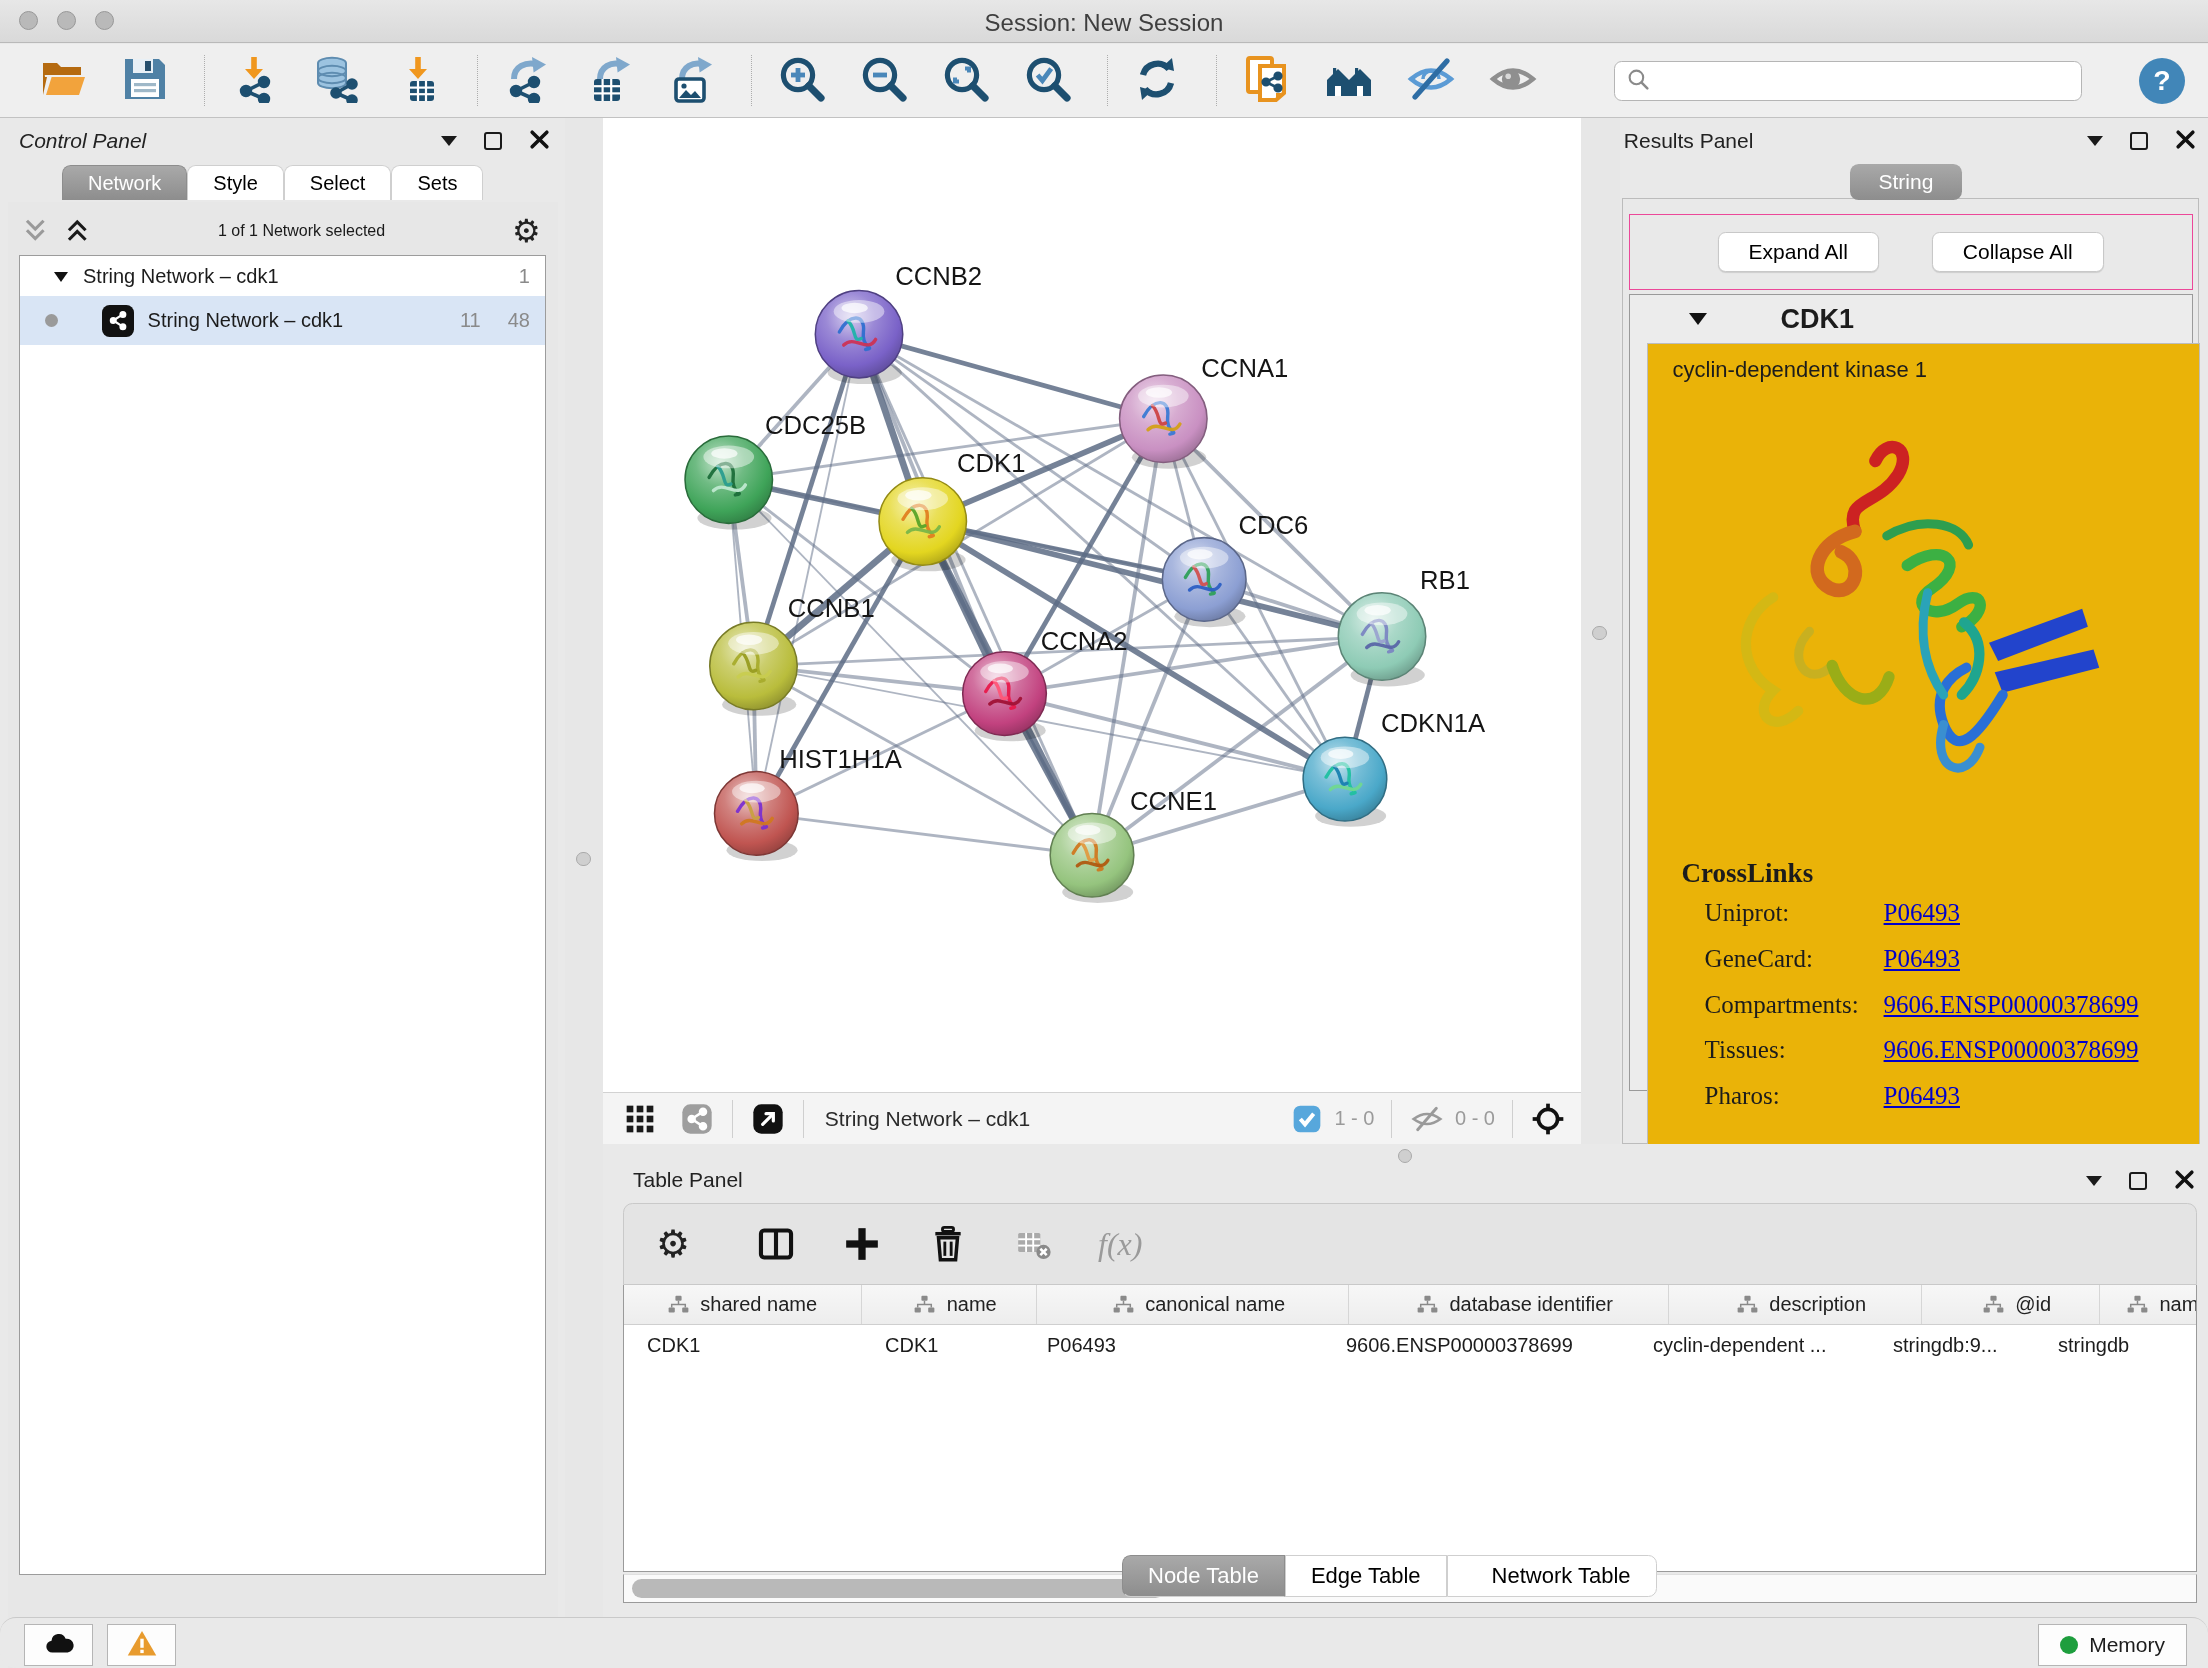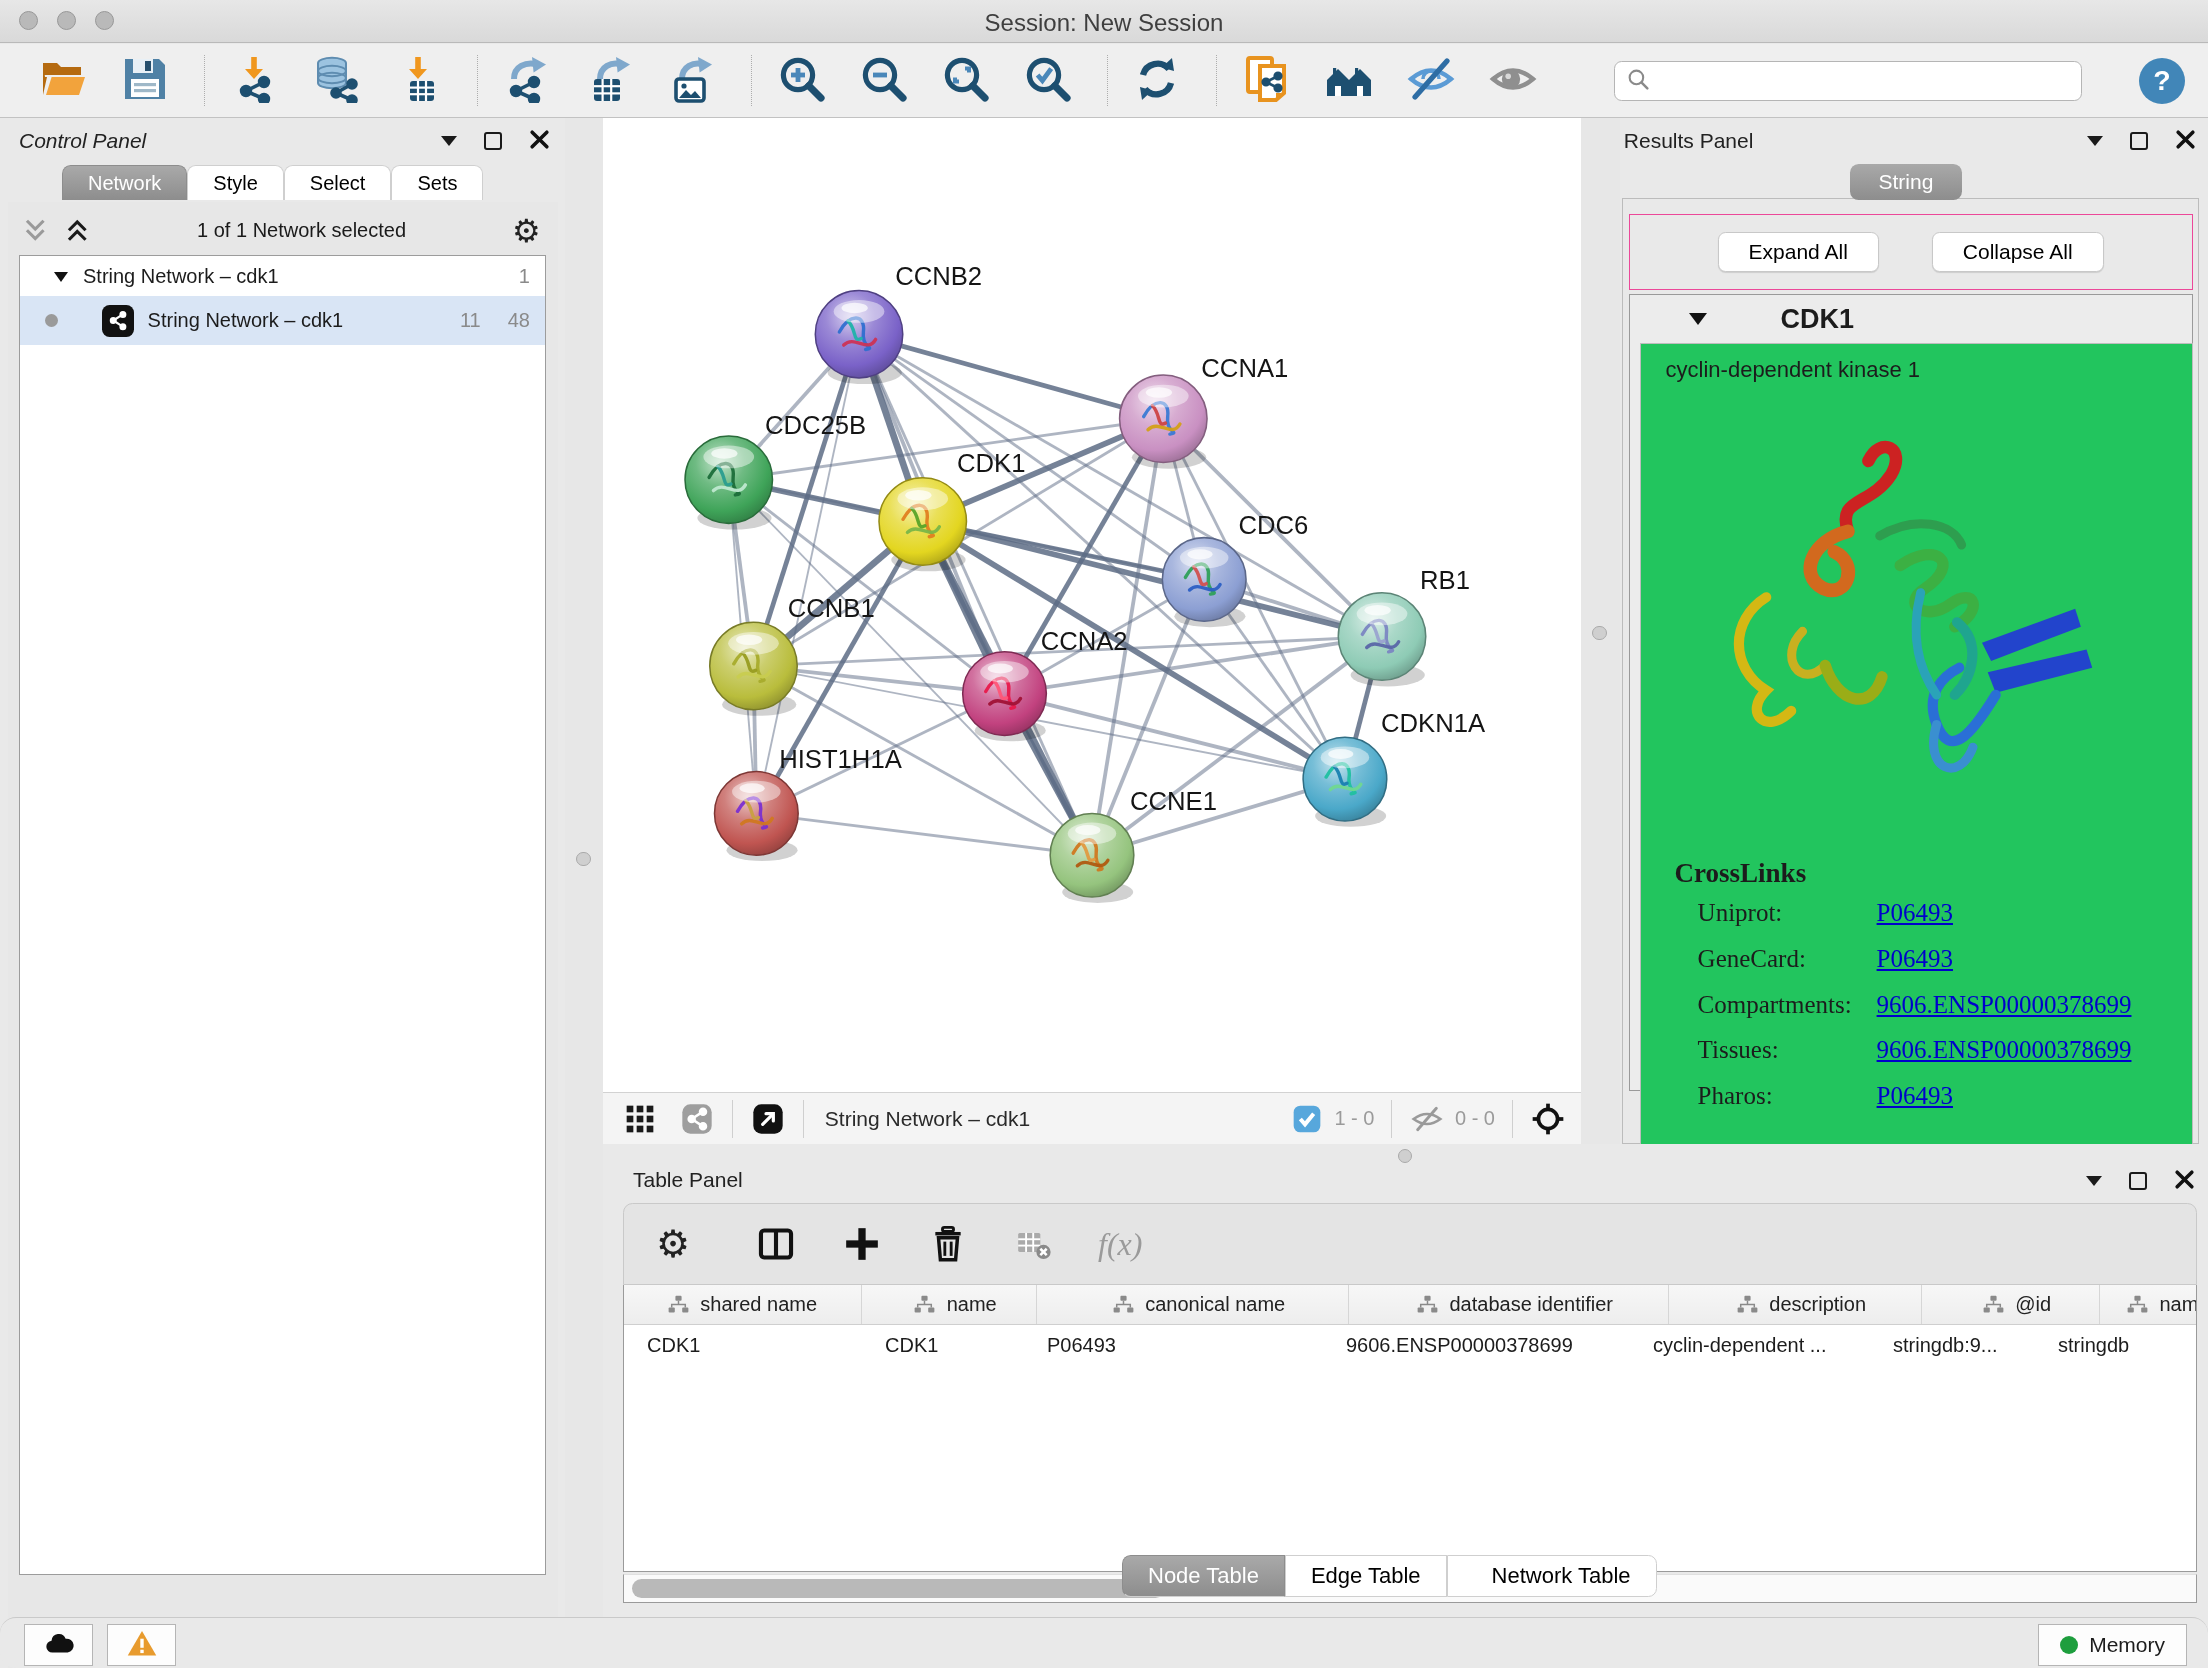--- a/index.html
+++ b/index.html
@@ -38,21 +38,21 @@
   .tabbtn.sel { background:linear-gradient(#a9a9a9,#8d8d8d); color:#fff; border-color:#8d8d8d; }
 
   
   .control-panel { position:absolute; left:0; top:118px; width:565px; height:1499px; background:#e9e9e9; }
   .cp-head { left:19px; top:3.8px;font-style:italic; }
   .cp-icons { right:15px; top:11.4px; }
   .cp-tabs { position:absolute; left:62px; top:47px; display:flex; }
   .cp-sub { position:absolute; left:7.6px; top:84px; width:550px; height:1495px; background:#e7e7e7; }
   .cp-toolrow { position:absolute; left:0; top:7.6px; width:550px; height:42px; display:flex; align-items:center; }
   .chev { width:28.5px; height:28.5px; margin-left:13.3px; }
-  .cp-status { flex:1; text-align:center; font-size:20px; color:#1a1a1a; }
+  .cp-status { flex:1; text-align:center; font-size:16px; color:#1a1a1a; }
   .gearchar { font-size:32px; color:#222; margin-right:17px; line-height:1; }
   .netlist { position:absolute; left:11.4px; top:53px; width:527px; height:1320px; background:#fff; border:1px solid #9c9c9c; }
   .nl-row1 { position:absolute; left:0; top:1.9px; width:100%; height:38px; display:flex; align-items:center; font-size:20px; }
   .nl-tri { width:0; height:0; border-left:7.6px solid transparent; border-right:7.6px solid transparent; border-top:10.5px solid #111; margin:0 15px 0 34px; }
   .nl-count { margin-left:auto; margin-right:15px; color:#8a8a8a; }
   .nl-row2 { position:absolute; left:0; top:40px; width:100%; height:49px; background:#d9e5f5; display:flex; align-items:center; font-size:20px; }
   .nl-dot { width:13.3px; height:13.3px; border-radius:50%; background:#9a9a9a; margin:0 0 0 25px; }
   .badge { width:32px; height:32px; border-radius:7.6px; background:#111; display:flex; align-items:center; justify-content:center; margin:0 13.3px 0 44px; }
   .badge svg { width:21px; height:21px; }
   .nl-nums { margin-left:auto; display:flex; gap:27px; margin-right:15px; color:#8a8a8a; }
@@ -81,21 +81,21 @@
     background:linear-gradient(#a9a9a9,#8d8d8d); color:#fff; font-size:21px; display:flex; align-items:center; }
   .rp-body { position:absolute; left:1.9px; top:80px; width:577px; height:946px; background:#e9e9e9; border:1px solid #bcbcbc; }
   .rp-btnrow { position:absolute; left:5.7px; top:15px; width:564px; height:76px; border:1px solid #ec4899; background:#e9e9e9;
     display:flex; align-items:center; justify-content:center; gap:53px; }
   .rp-btn { background:#fff; border:1px solid #c8c8c8; border-radius:7.6px; height:40px; padding:0 30px;
     font-size:21px; display:flex; align-items:center; box-shadow:0 1px 1px rgba(0,0,0,.12); }
   .rp-section { position:absolute; left:5.7px; top:95px; width:564px; height:797px; border:1px solid #9a9a9a; background:#ececec; }
   .rps-head { position:absolute; left:0; top:0; width:100%; height:48px; display:flex; align-items:center; }
   .rps-tri { width:0; height:0; border-left:9.5px solid transparent; border-right:9.5px solid transparent; border-top:12.4px solid #111; margin:0 0 0 59px; }
   .rps-name { font-size:27px; font-weight:bold; margin-left:74px; }
-  .rps-inner { position:absolute; left:10px; top:48px; width:553px; height:888px; border:1px solid #bdbdbd; background:#22c55e; }
+  .rps-inner { position:absolute; left:17px; top:48px; width:553px; height:888px; border:1px solid #bdbdbd; background:#eab308; }
   .rps-desc { position:absolute; left:25px; top:13.3px; font-size:22px; }
   .protein-img { position:absolute; left:57px; top:67px; width:409px; height:418px; }
   .xl-head { position:absolute; left:34px; top:514px; font-family:"Liberation Serif",serif; font-weight:bold; font-size:27px; }
   .xl-row { position:absolute; left:57px; width:476px; font-family:"Liberation Serif",serif; font-size:25px; display:flex; }
   .xl-label { width:179px; }
   .xl-link { color:#0000cc; text-decoration:underline; }
 
   
   .table-panel { position:absolute; left:603px; top:1144px; width:1605px; height:473px; background:#e9e9e9; }
   .tp-handle { position:absolute; left:795px; top:4.8px; width:14.3px; height:14.3px; border-radius:50%; background:#cfcfcf; border:1px solid #aaa; }

